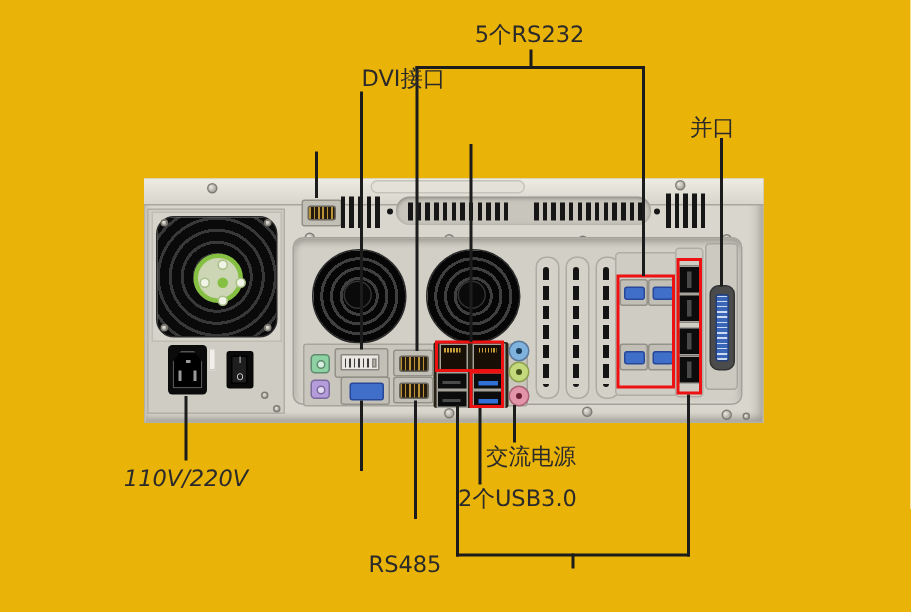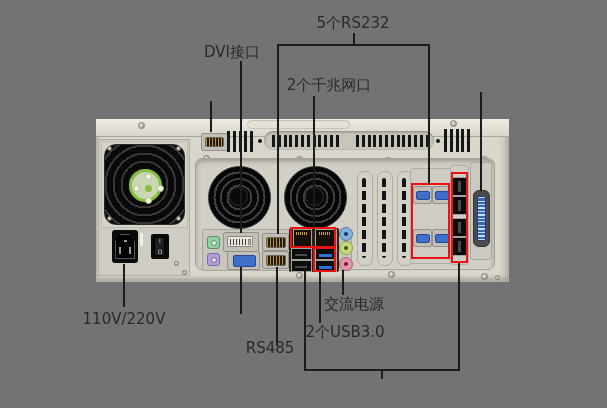--- a/index.html
+++ b/index.html
@@ -1,16 +1,16 @@
 <!DOCTYPE html>
 <html><head>
 <meta charset="utf-8">
 <style>
   html,body{margin:0;padding:0;background:#fff;}
-  .stage{position:relative;width:607px;height:408px;background:#737373;overflow:hidden;
+  .stage{position:relative;width:607px;height:408px;background:#eab308;overflow:hidden;
          font-family:"DejaVu Sans","Liberation Sans",sans-serif;}
   .abs{position:absolute;box-sizing:border-box;}
   .lbl{position:absolute;font-size:15px;line-height:17px;color:#2a2a2a;text-align:center;white-space:nowrap;}
   .cline{position:absolute;background:var(--line-color,#1c1c1c);}
   .redbox{position:absolute;border:2px solid var(--annotation-red,#ee1111);box-sizing:border-box;}
   .screw{position:absolute;width:7px;height:7px;border-radius:50%;box-sizing:border-box;
          background:radial-gradient(circle at 35% 35%,#ece9e0,#8f8c83);border:1px solid #7f7c75;}
   .screw.sm{width:5px;height:5px;}
   .ventbars{position:absolute;background:repeating-linear-gradient(90deg,#161616 0 3px,rgba(0,0,0,0) 3px 5.8px);}
   .fanring{position:absolute;border-radius:50%;
@@ -233,24 +233,24 @@
   <div class="cline" style="left:276px;top:267px;width:2px;height:79px;"></div>
   <div class="cline" style="left:342px;top:270px;width:2px;height:25px;"></div>
   <div class="cline" style="left:319px;top:272px;width:2px;height:51px;"></div>
 
   <div class="cline" style="left:304px;top:270px;width:2px;height:101px;"></div>
   <div class="cline" style="left:304px;top:369px;width:156px;height:2px;"></div>
   <div class="cline" style="left:458px;top:263px;width:2px;height:108px;"></div>
   <div class="cline" style="left:381px;top:369px;width:2px;height:10px;"></div>
 
   <div class="lbl" style="left:303px;top:15px;width:100px;">5个RS232</div>
-  <div class="lbl" style="left:182px;top:44px;width:100px;">DVI接口</div>
-  <div class="lbl" style="left:279px;top:77px;width:100px;">2个千兆网口</div>
-
-  <div class="lbl" style="left:64px;top:309px;width:120px;line-height:20px;">
+  <div class="lbl" style="left:197px;top:44px;width:100px;text-align:right;">DVI接口</div>
+  <div class="lbl" style="left:445px;top:77px;width:60px;">并口</div>
+
+  <div class="lbl" style="left:64px;top:309px;width:120px;line-height:20px;font-style:italic;">
     <div>110V/220V</div>
   </div>
 
-  <div class="lbl" style="left:225px;top:340px;width:90px;">RS485</div>
+  <div class="lbl" style="left:225px;top:368px;width:90px;">RS485</div>
   <div class="lbl" style="left:304px;top:296px;width:100px;">交流电源</div>
   <div class="lbl" style="left:295px;top:324px;width:100px;">2个USB3.0</div>
 
 </div>
 
 </body></html>

